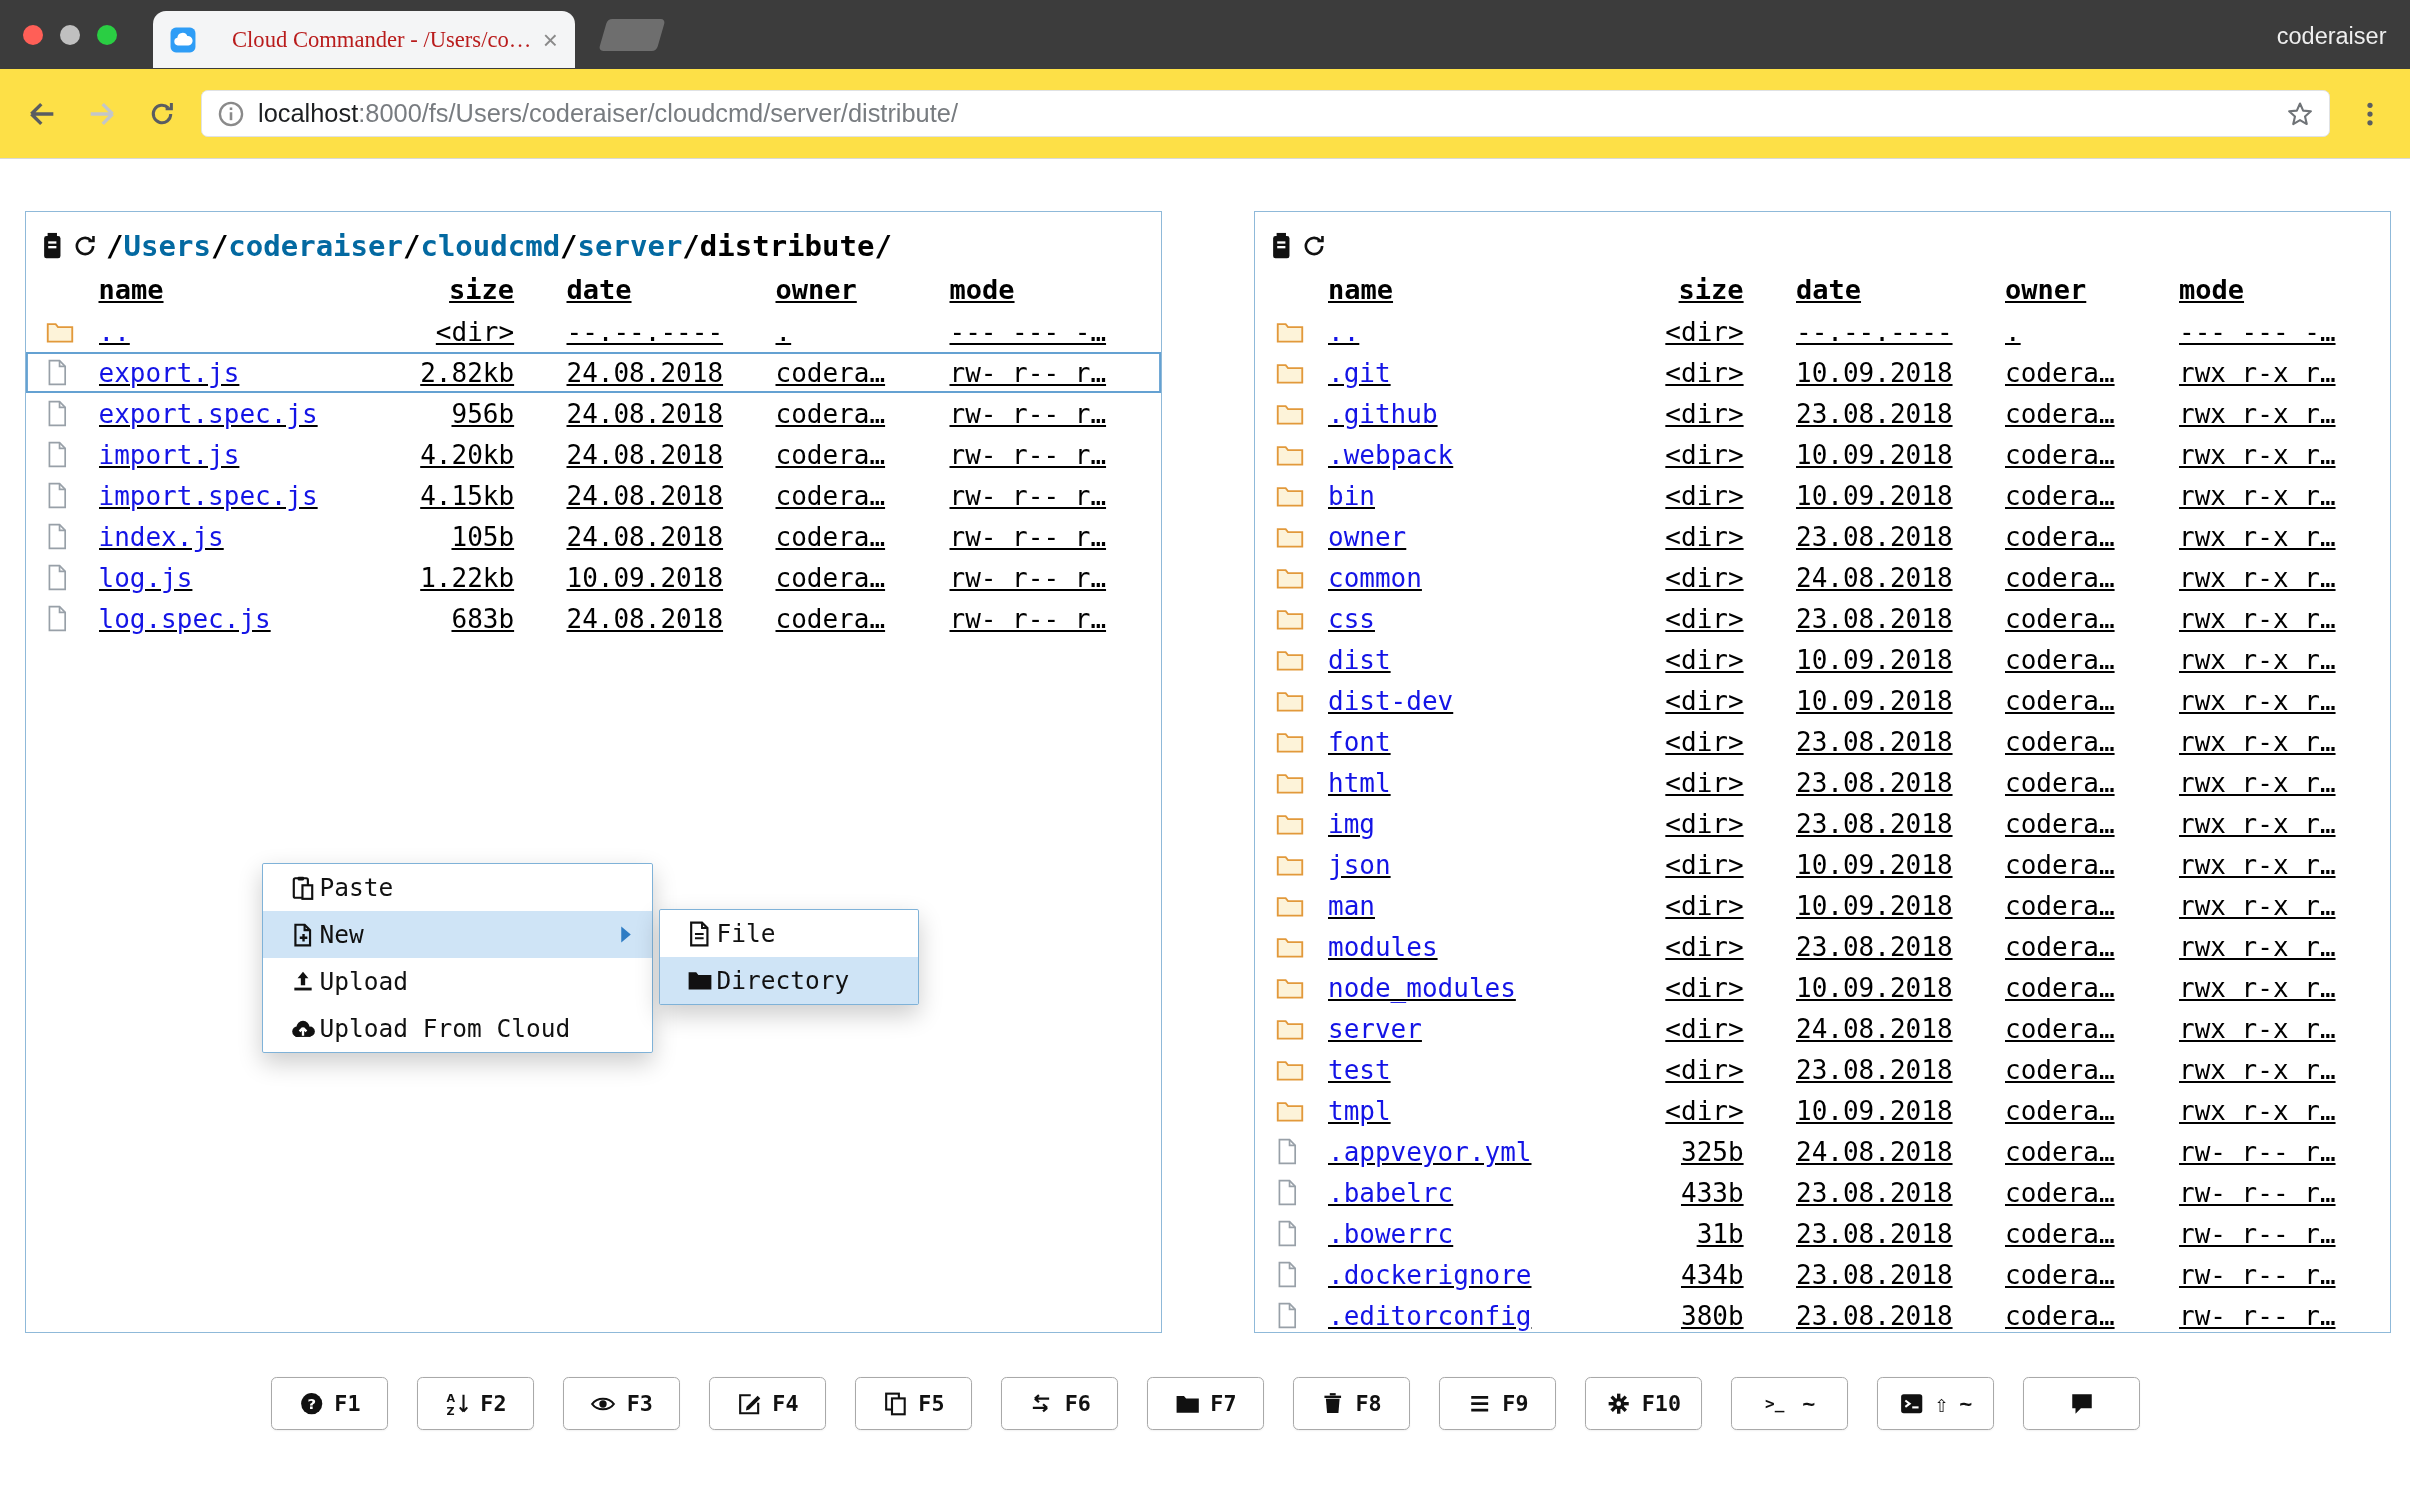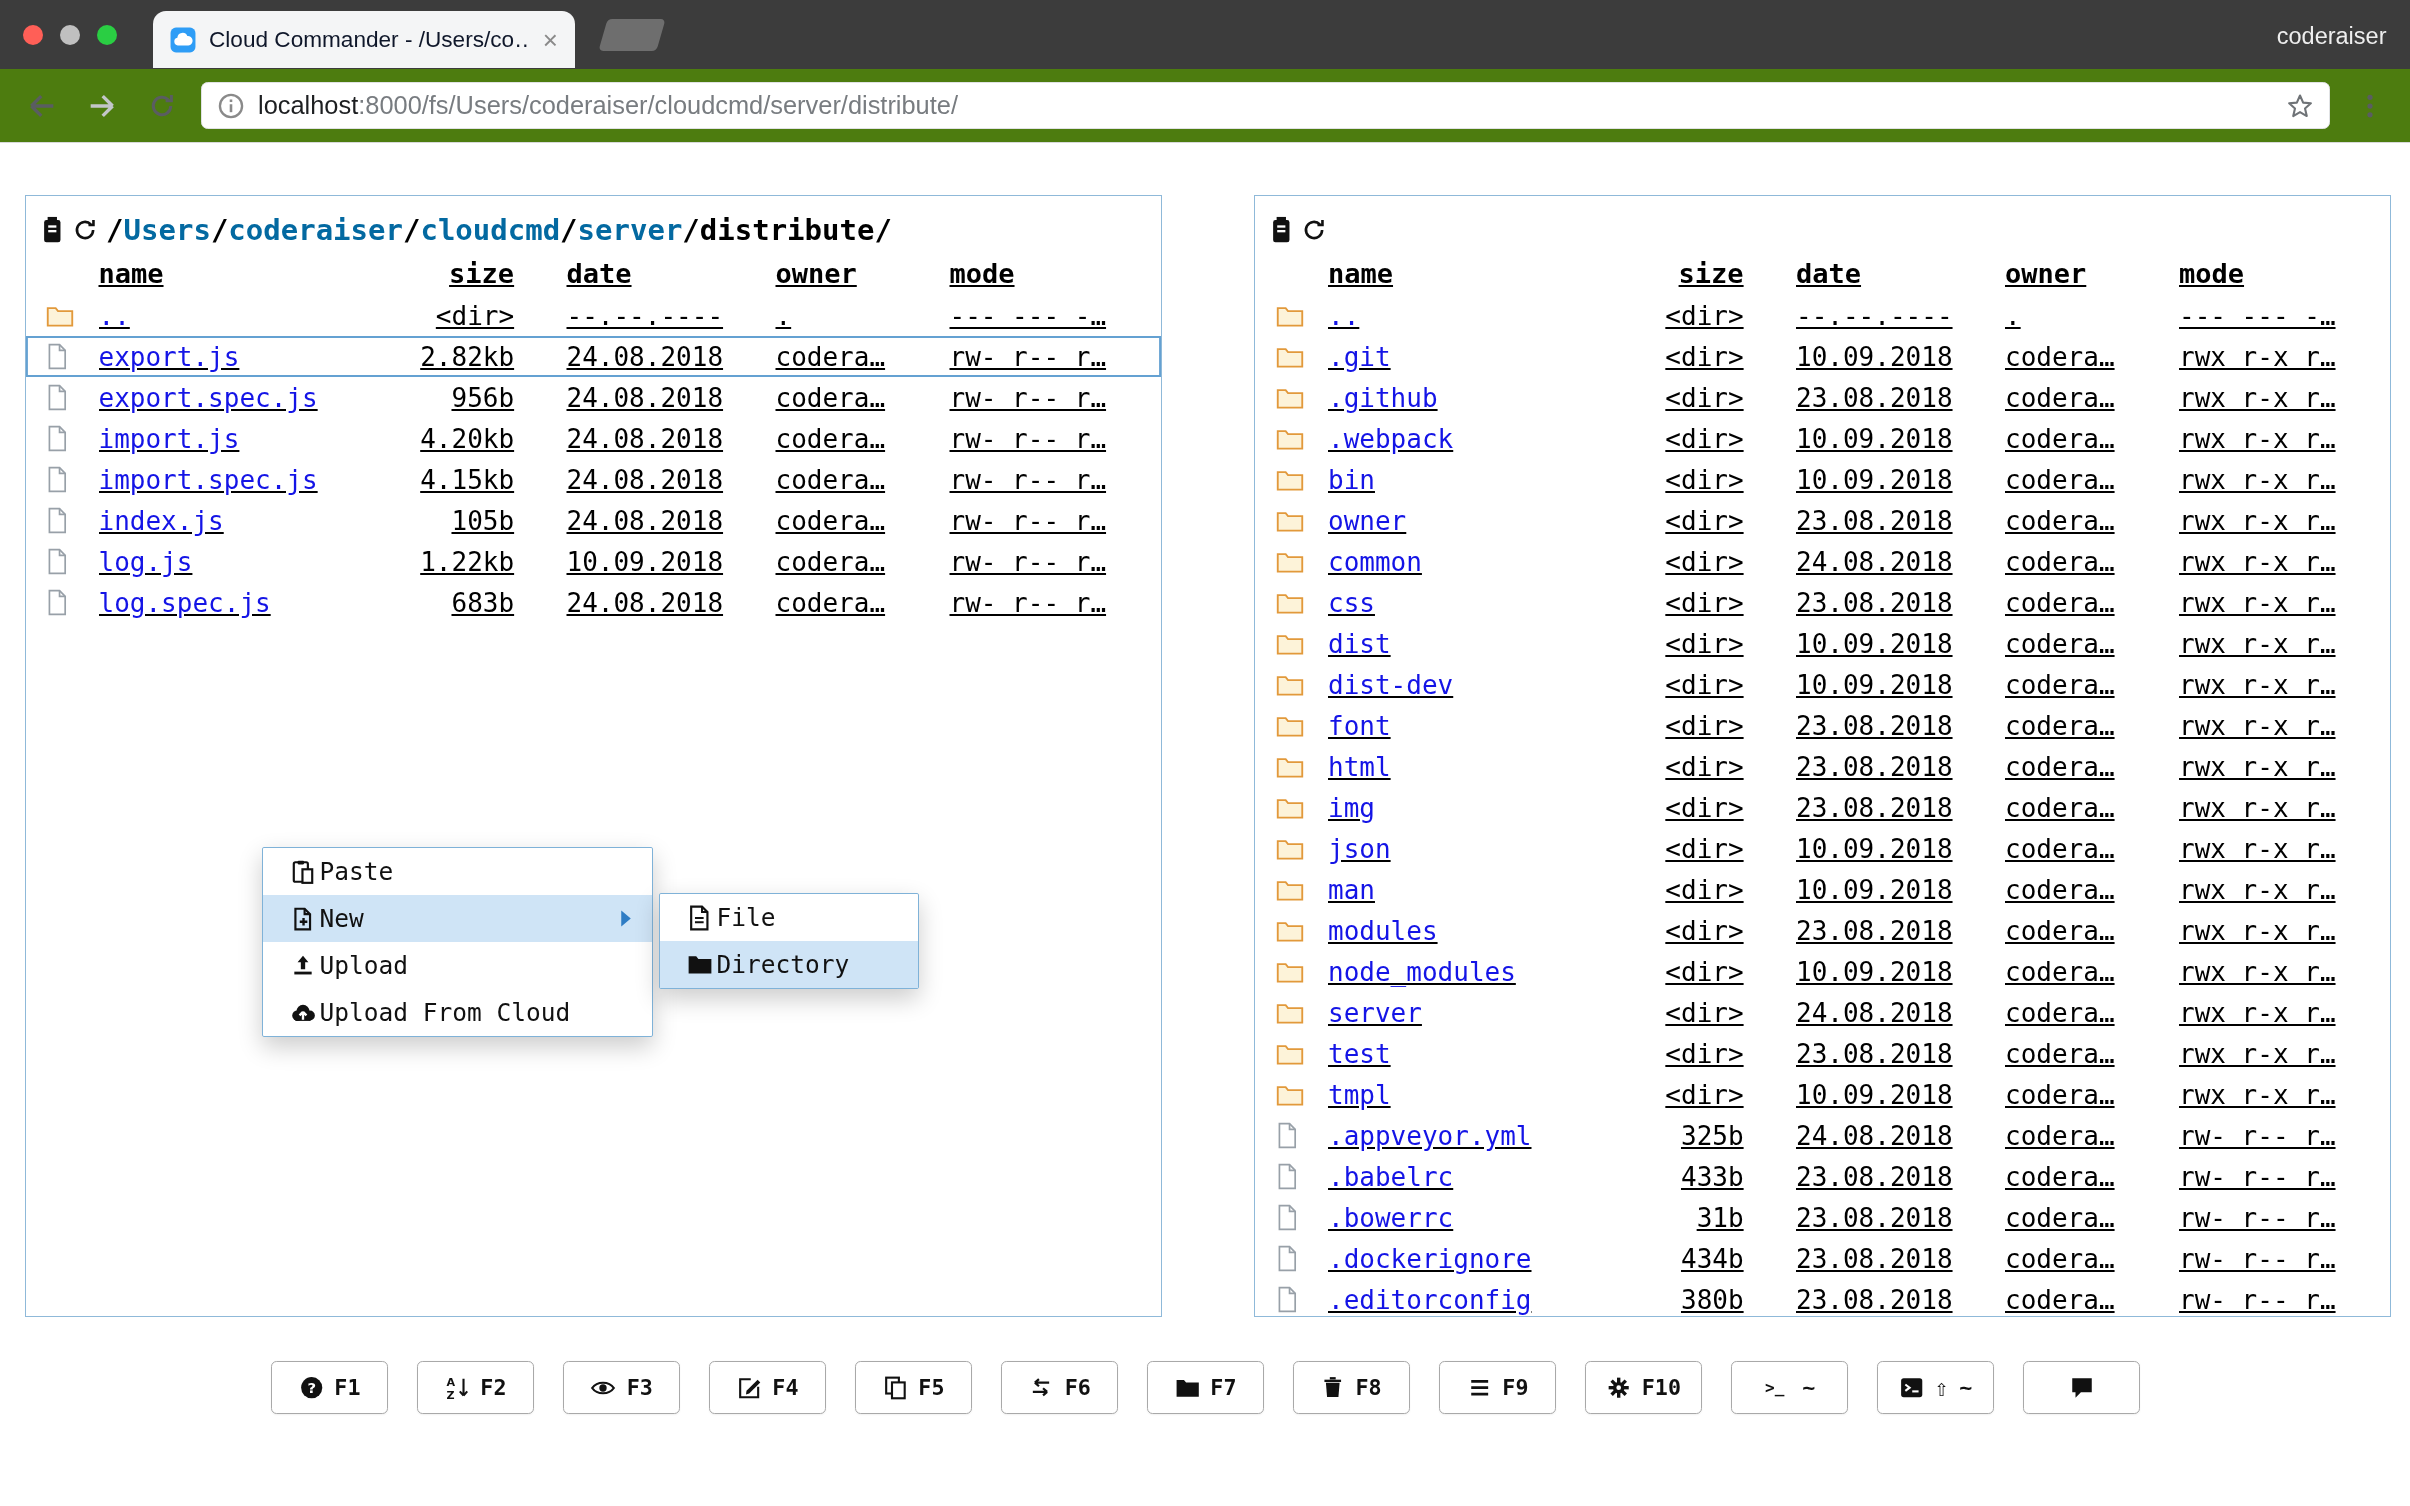--- a/index.html
+++ b/index.html
@@ -12,29 +12,29 @@
   .tabstrip { position:relative; height:69px; background:#3c3c3c; }
   .traffic { position:absolute; left:22.6px; top:25.4px; display:flex; gap:17px; }
   .tl { width:20px; height:20px; border-radius:50%; display:inline-block; }
   .tl.red { background:#ff5f57; }
   .tl.gray { background:#c0c0c0; }
   .tl.green { background:#2ace43; }
 
   .tab { position:absolute; left:153px; top:11.3px; width:422px; height:57px;
          background:#f4f5f6; border-radius:13px 13px 0 0;
          display:flex; align-items:center; padding:0 17px; gap:13px; }
-  .tab-title { flex:1; font-family:Liberation Sans, sans-serif; font-size:22.6px;
-               color:#0f172a; white-space:nowrap; overflow:hidden; text-overflow:clip; }
+  .tab-title { flex:1; font-family:Liberation Serif, serif; font-size:22.6px;
+               color:#b91c1c; white-space:nowrap; overflow:hidden; text-overflow:clip;margin-left:23px; }
   .tab-close { font-family:"Liberation Sans", sans-serif; font-size:26px; color:#8a8a8a; line-height:1; }
   .newtab { position:absolute; left:603px; top:19px; width:58px; height:32px;
             background:#6e6e6e; transform:skewX(-16deg); border-radius:4.7px; }
   .profile { position:absolute; right:24.5px; top:22.6px; color:#eeeeee;
              font-family:"Liberation Sans", sans-serif; font-size:23.5px; }
 
-  .toolbar { height:74px; background:#4d7c0f; border-bottom:0.9px solid #d8d9da;
+  .toolbar { height:90px; background:#fde047; border-bottom:0.9px solid #d8d9da;
              display:flex; align-items:center; padding:0 21px; gap:19px; }
   .navbtn { display:flex; align-items:center; justify-content:center; width:41px; height:41px; }
   .omnibox { flex:1; height:47px; background:#fff; border:0.9px solid #e0e2e4; border-radius:6.6px;
              display:flex; align-items:center; padding:0 15px; gap:13px; }
   .url { flex:1; font-family:"Liberation Sans", sans-serif; font-size:25.4px; white-space:nowrap; overflow:hidden; }
   .url .host { color:#1d1f21; }
   .url .rest { color:#787c80; }
 
   
   .content { position:relative; height:1368px; background:#fff; }

